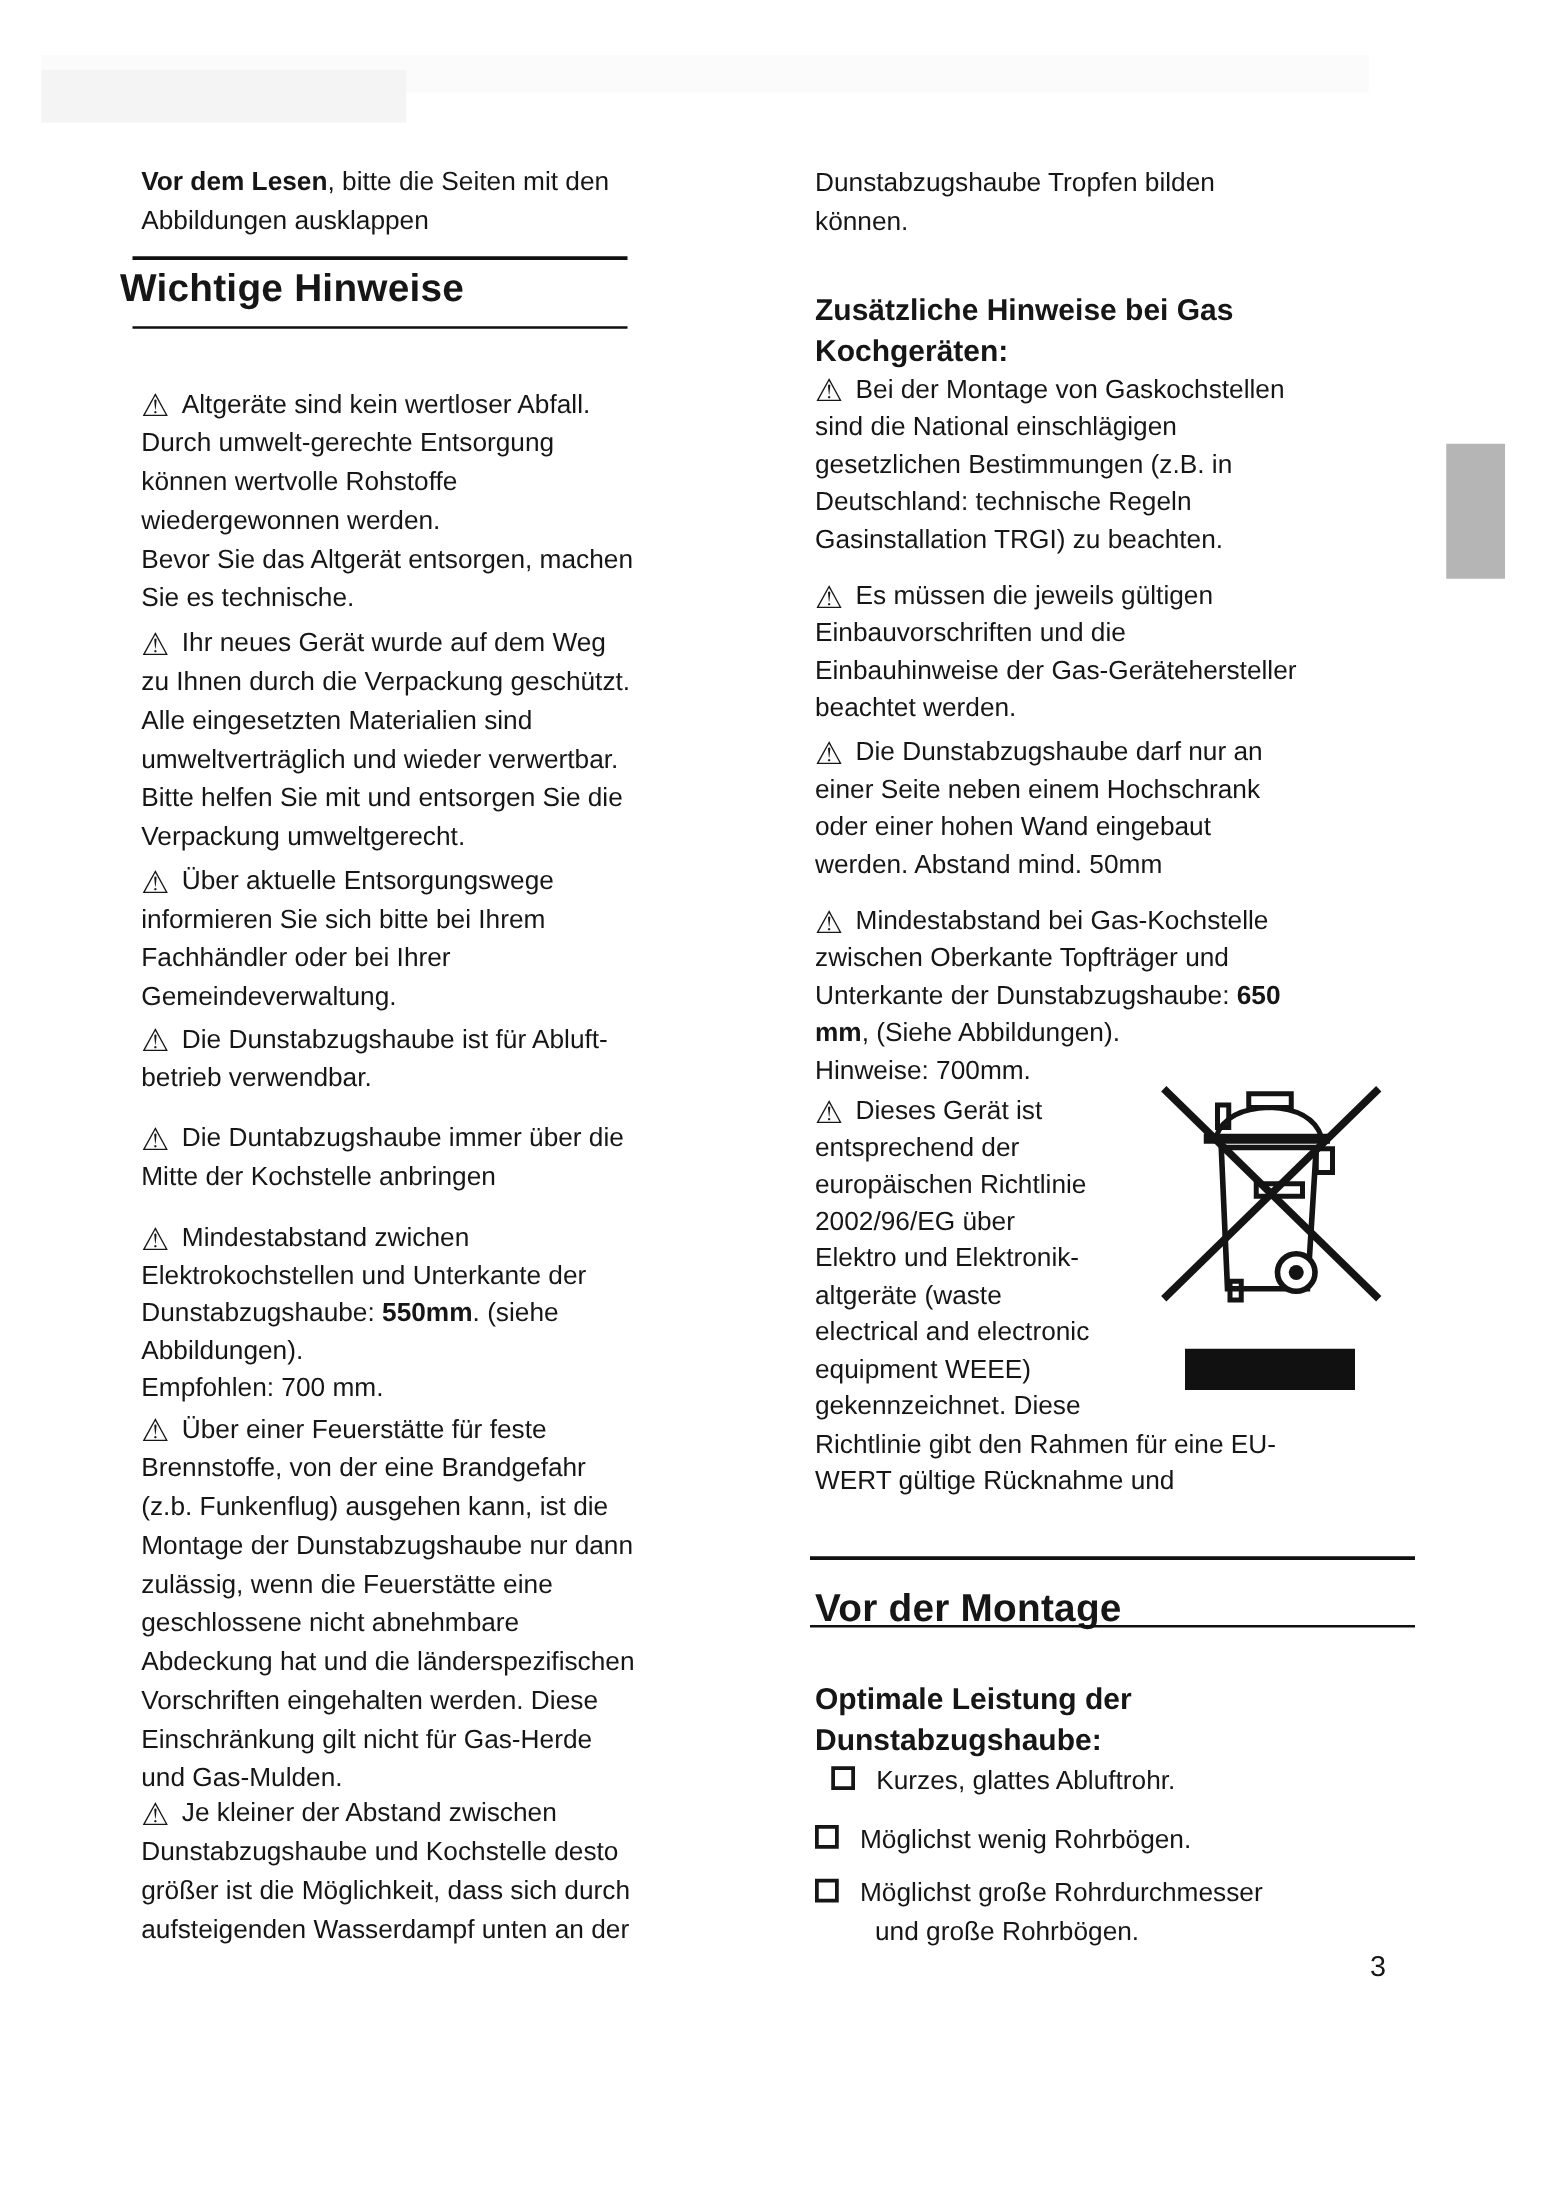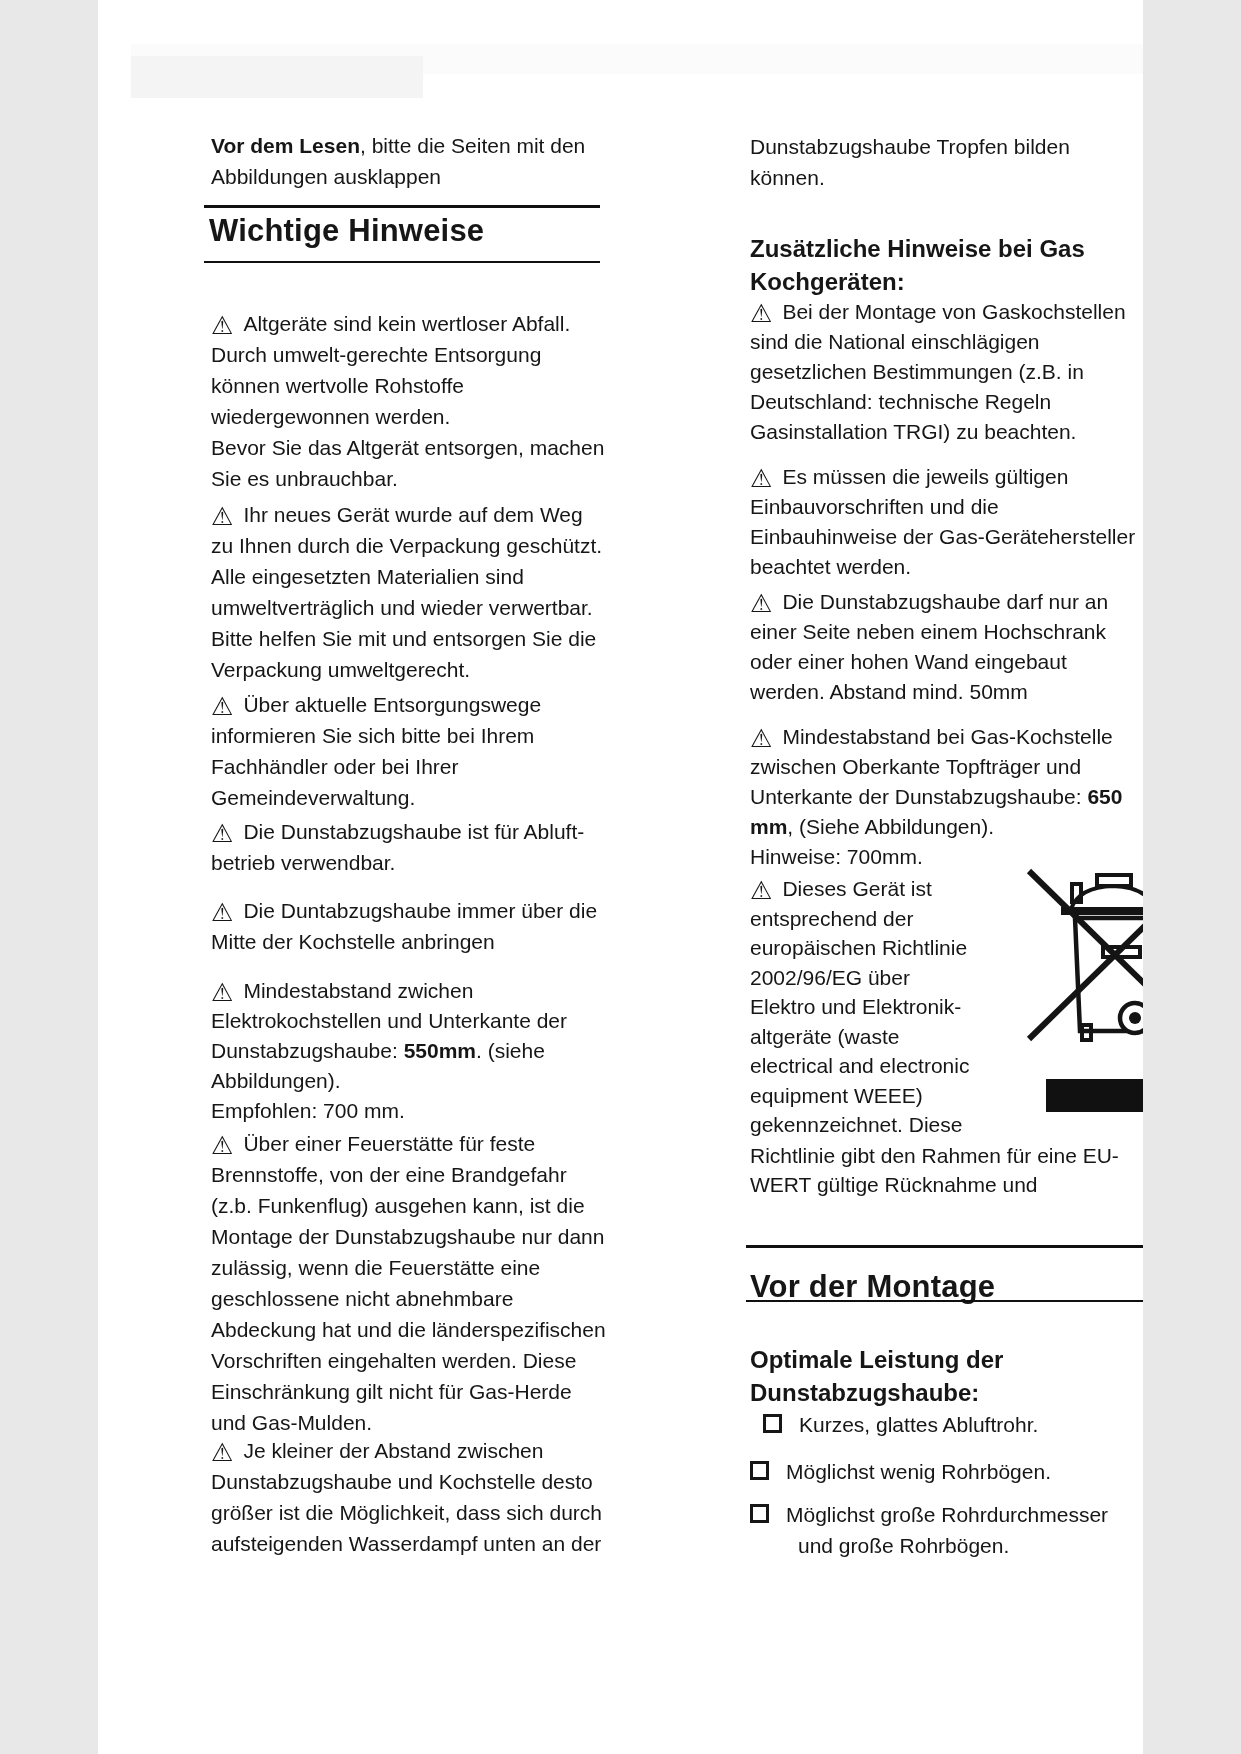--- a/index.html
+++ b/index.html
@@ -1,17 +1,17 @@
 <!DOCTYPE html>
 <html><head>
 <meta charset="utf-8">
 <style>
   html,body{margin:0;padding:0;background:#e8e8e8;}
   .page{
-    position:relative;width:1045px;height:1754px;margin:0 auto;
+    position:relative;width:1241px;height:1754px;margin:0 auto;
     background:#ffffff;color:#161616;
     font-family:"Liberation Sans",sans-serif;overflow:hidden;
   }
   .abs{position:absolute;}
   .ln{white-space:nowrap;}
   .body{font-size:21px;line-height:31px;}
   .lh30{line-height:30px;}
   .lh295{line-height:29.5px;}
   .lh29{line-height:29px;}
   .b{font-weight:700;}
@@ -42,30 +42,30 @@
   <div class="artifact" style="left:33px;top:56px;width:292px;height:42px;background:#f4f4f4;"></div>
 
   <div class="graytab" style="left:1157px;top:355px;width:47px;height:108px;background:#b5b5b5;"></div>
 
   <div class="abs body" style="left:113px;top:130px;">
     <div class="ln"><span class="b">Vor dem Lesen</span><span>, bitte die Seiten mit den</span></div>
     <div class="ln">Abbildungen ausklappen</div>
   </div>
 
   <div class="rule" style="left:106px;top:205px;width:396px;height:3px;"></div>
-  <div class="abs h-big" style="left:111px;top:213px;">Wichtige Hinweise</div>
+  <div class="abs h-big" style="left:96px;top:213px;">Wichtige Hinweise</div>
   <div class="rule" style="left:106px;top:261px;width:396px;height:2px;"></div>
 
   <div class="abs body" style="left:113px;top:308px;">
     <div class="ln"><span class="warn">⚠</span><span>Altgeräte sind kein wertloser Abfall.</span></div>
     <div class="ln">Durch umwelt-gerechte Entsorgung</div>
     <div class="ln">können wertvolle Rohstoffe</div>
     <div class="ln">wiedergewonnen werden.</div>
     <div class="ln">Bevor Sie das Altgerät entsorgen, machen</div>
-    <div class="ln">Sie es unbrauchbar.</div>
+    <div class="ln">Sie es technische.</div>
   </div>
 
   <div class="abs body" style="left:113px;top:499px;">
     <div class="ln"><span class="warn">⚠</span><span>Ihr neues Gerät wurde auf dem Weg</span></div>
     <div class="ln">zu Ihnen durch die Verpackung geschützt.</div>
     <div class="ln">Alle eingesetzten Materialien sind</div>
     <div class="ln">umweltverträglich und wieder verwertbar.</div>
     <div class="ln">Bitte helfen Sie mit und entsorgen Sie die</div>
     <div class="ln">Verpackung umweltgerecht.</div>
   </div>

